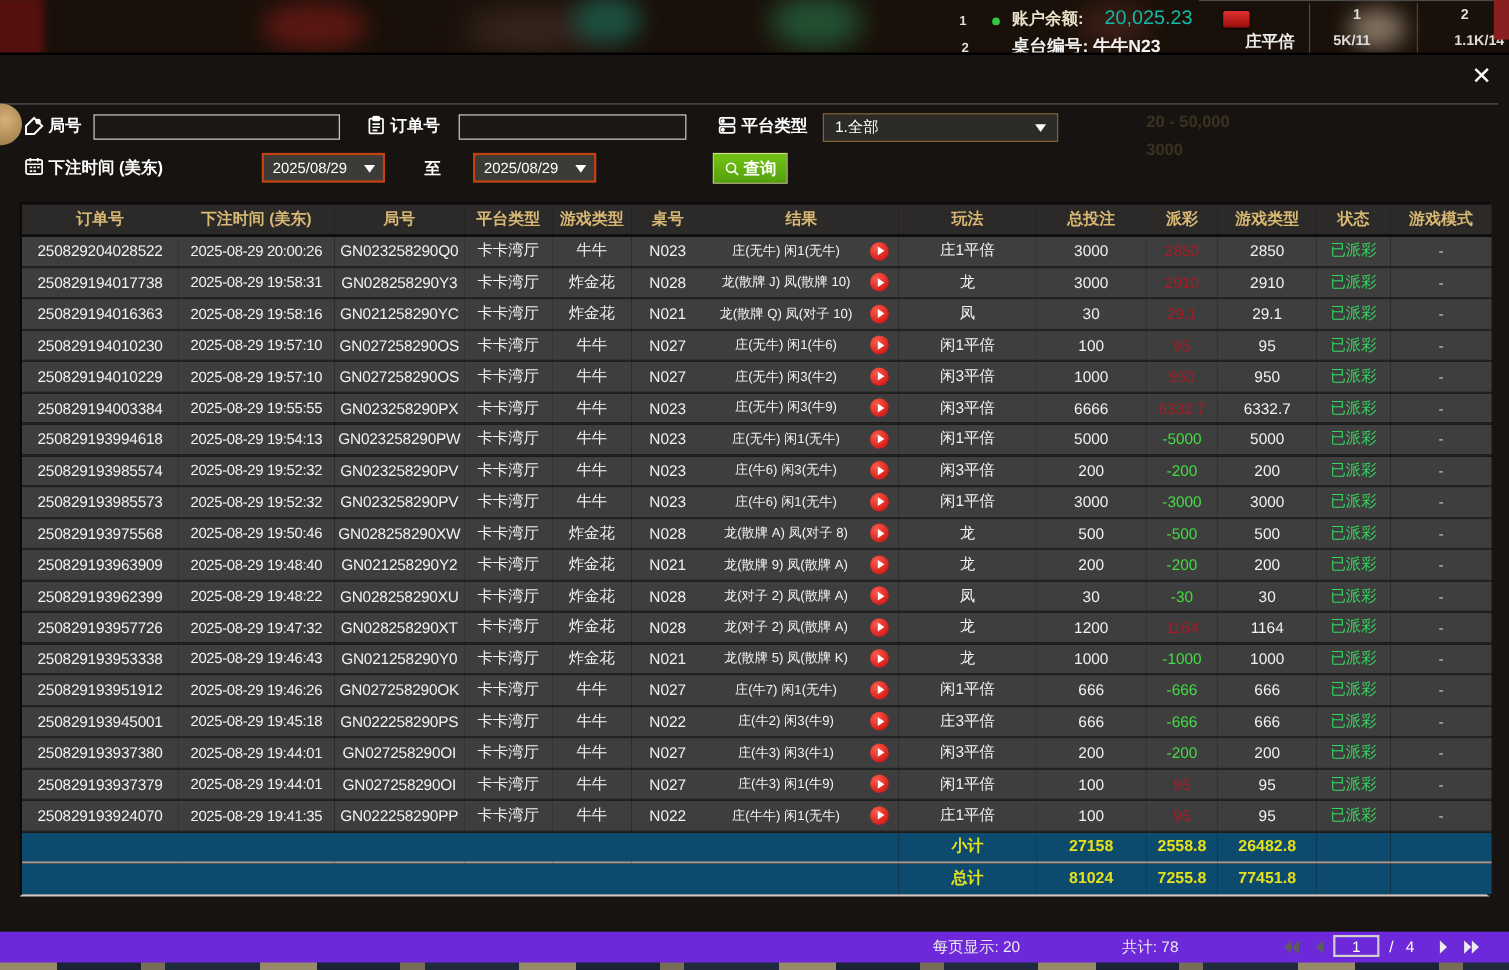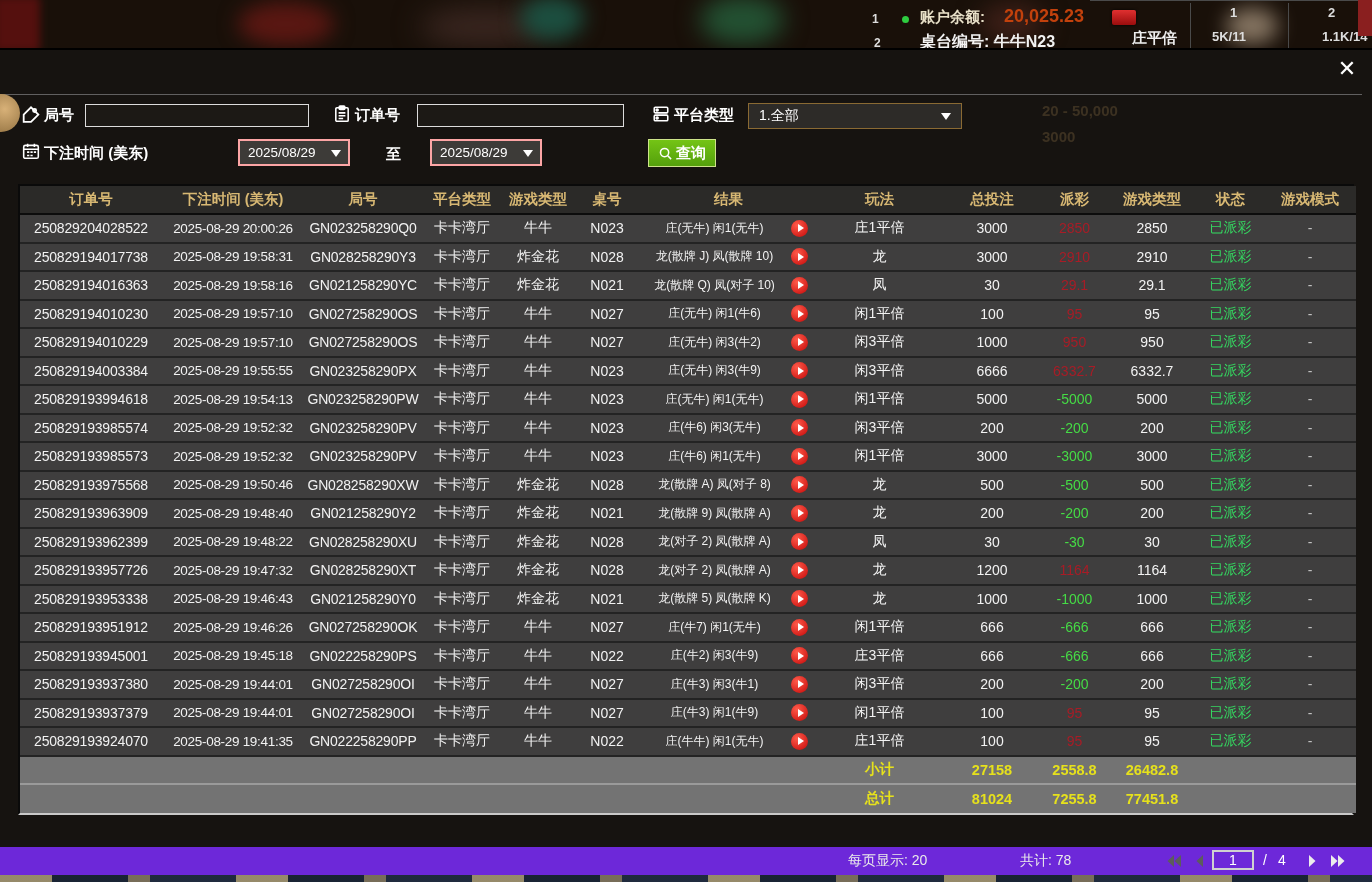--- a/index.html
+++ b/index.html
@@ -14,21 +14,21 @@
   .b3 { left:420px; top:8px; width:130px; height:38px; background:#3a2620; filter:blur(14px); }
   .b4 { left:520px; top:-4px; width:64px; height:44px; background:#1c4f40; }
   .b5 { left:700px; top:-4px; width:84px; height:48px; background:#235233; filter:blur(12px); }
   .b6 { left:980px; top:4px; width:64px; height:36px; background:#402018; filter:blur(12px); }
   .b7 { left:1226px; top:8px; width:52px; height:36px; background:#b4a088; opacity:.7; }
 
   .bg-info { position:absolute; left:860px; top:0; width:512px; height:48px; }
   .seat-num { position:absolute; color:#ddd; font-size:12px; font-weight:bold; }
   .seat-dot { position:absolute; width:7px; height:7px; border-radius:50%; background:#2ecc40; }
   .bal-label { position:absolute; left:60px; top:8px; color:#e8e0c8; font-size:15px; font-weight:bold; }
-  .bal-value { position:absolute; left:144px; top:6px; color:#c2410c; font-size:18px; font-weight:bold;text-align:right; }
+  .bal-value { position:absolute; left:144px; top:6px; color:#14b8a6; font-size:18px; font-weight:normal;text-align:right; }
   .flag-badge { position:absolute; left:252px; top:10px; width:24px; height:15px; border-radius:2px;
                 background:linear-gradient(#e03030,#9a0d0d); box-shadow:0 0 3px #000; }
   .tbl-num { position:absolute; left:60px; top:32px; color:#f2f2f2; font-size:16px; font-weight:bold; }
   .limits { position:absolute; left:230px; top:0; width:282px; height:48px; border-top:1px solid #4a4a4a; }
   .limits .v1,.limits .v2 { position:absolute; top:2px; width:1px; height:46px; background:#4a4a4a; }
   .limits .v1 { left:100px; } .limits .v2 { left:198px; }
   .lim-label { position:absolute; left:42px; top:28px; color:#eee; font-size:15px; font-weight:bold; }
   .lim-h { position:absolute; top:4px; color:#ddd; font-size:13px; font-weight:bold; }
   .lim-v { position:absolute; top:28px; color:#ddd; font-size:13px; font-weight:bold; }
   .badge-right { position:absolute; left:1358px; top:0; width:14px; height:36px; background:#8a1f1f; }
@@ -53,21 +53,21 @@
 
   .f-icon { position:absolute; width:18px; height:18px; color:#fff; }
   .f-icon svg { width:100%; height:100%; display:block; }
   .f-label { position:absolute; color:#fff; font-size:15px; font-weight:bold; line-height:20px; }
   .f-input { position:absolute; height:23px; background:rgba(40,36,32,0.35); border:1px solid #dcdcdc;
              color:#fff; font-size:14px; padding:0 6px; outline:none; }
   .sel { position:absolute; background:#2d2b28; border:1px solid #8a6a33; color:#fff; font-size:14px;
          display:flex; align-items:center; padding:0 10px; cursor:pointer; }
   .sel .arrow { position:absolute; right:10px; top:50%; margin-top:-3px; width:0; height:0;
                 border-left:5px solid transparent; border-right:5px solid transparent; border-top:7px solid #fff; }
-  .date-sel { position:absolute; width:112px; height:27px; background:#3d3b38; border:2px solid #fca5a5;
+  .date-sel { position:absolute; width:112px; height:27px; background:#3d3b38; border:2px solid #c2410c;
               color:#fff; font-size:13.5px; display:flex; align-items:center; padding-left:8px; cursor:pointer; }
   .date-sel .arrow { position:absolute; right:7px; top:50%; margin-top:-3px; width:0; height:0;
                 border-left:5px solid transparent; border-right:5px solid transparent; border-top:7px solid #fff; }
   .search-btn { position:absolute; left:648px; top:89px; width:68px; height:28px;
                 background:linear-gradient(#74c415,#54a00c); border:1px solid #cde38a; color:#fff;
                 font-size:15px; font-weight:bold; display:flex; align-items:center; justify-content:center;
                 gap:3px; cursor:pointer; }
   .search-btn svg { width:15px; height:15px; }
 
   
@@ -82,21 +82,21 @@
   td.c-time { font-size:13.5px; letter-spacing:-0.3px; }
   td.c-result { position:relative; font-size:12px; padding-right:28px; }
   .play-btn { position:absolute; right:9px; top:50%; margin-top:-8.5px; width:17px; height:17px; border-radius:50%;
               background:radial-gradient(circle at 35% 30%,#ff5a4a,#c40808); cursor:pointer; }
   .play-btn::after { content:""; position:absolute; left:6.5px; top:4.5px; width:0; height:0;
               border-top:4px solid transparent; border-bottom:4px solid transparent; border-left:6px solid #fff; }
   td.c-payout.win { color:#a81c26; }
   td.c-payout.loss { color:#45db45; }
   td.c-status { color:#35d660; }
   td.c-mode { color:#c0c0c0; }
-  tbody tr.summary-row { height:28.5px; background:#737373; border-top:2px solid #9a9a9a; }
+  tbody tr.summary-row { height:28.5px; background:#0c4a6e; border-top:2px solid #9a9a9a; }
   tr.summary-row td { color:#e6e11c; font-weight:bold; font-size:14.5px; }
 
   
   .modal-footer { position:absolute; left:0; top:797px; width:1372px; height:28px; background:#6d28d9; }
   .pp-label { position:absolute; left:848px; top:5px; color:#eaeaea; font-size:14px; }
   .tc-label { position:absolute; left:1020px; top:5px; color:#eaeaea; font-size:14px; }
   .pg-icon { position:absolute; top:7px; width:16px; height:14px; cursor:pointer; }
   .pg-icon svg { width:100%; height:100%; display:block; }
   .pg-first { left:1166px; } .pg-prev { left:1192px; }
   .pg-next { left:1304px; } .pg-last { left:1330px; }

